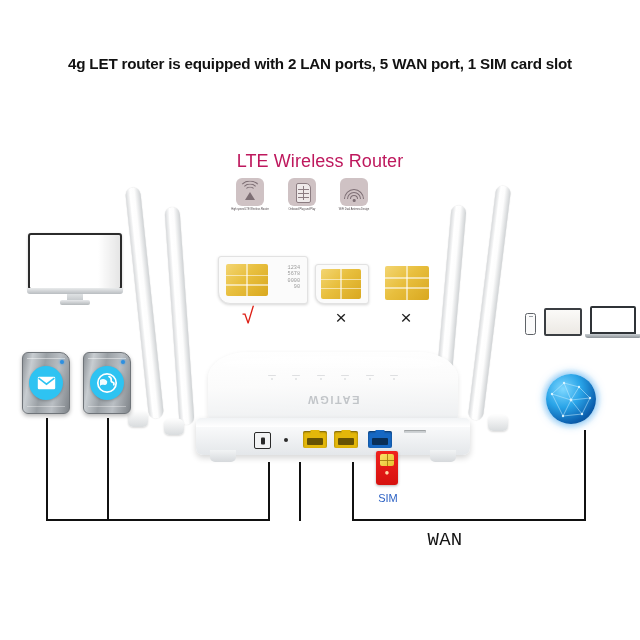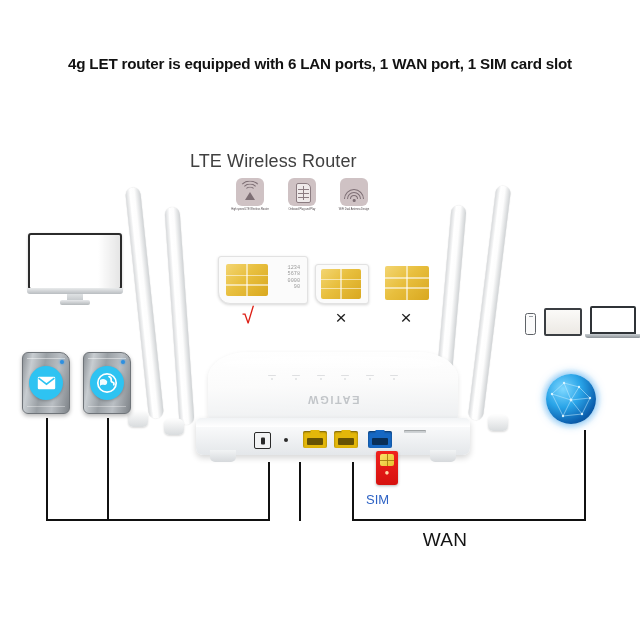--- a/index.html
+++ b/index.html
@@ -31,22 +31,23 @@
     color: #121212;
     letter-spacing: -0.2px;
     white-space: nowrap;
   }
 
   
   .prod-title {
     position: absolute;
     left: 190px; top: 151px;
     width: 260px;
+    text-align: center;
     font-size: 18px;
-    color: #404040;
+    color: #be185d;
     letter-spacing: 0.1px;
   }
   .feature-row {
     position: absolute;
     left: 228px; top: 178px;
     width: 148px;
     display: flex;
     justify-content: space-between;
   }
   .feature-cell {
@@ -270,21 +271,21 @@
     height:1.4px; background:rgba(160,120,10,.85); }
   .red-sim .chip::after { content:""; position:absolute; top:0; bottom:0; left:50%;
     width:1.4px; background:rgba(160,120,10,.85); }
   .red-sim .glyph {
     position:absolute; left:0; right:0; top:17px;
     text-align:center; font-size:8px; color:#ffd9a6; line-height:9px;
   }
 
   .sim-label {
     position:absolute;
-    font-size: 13px; color:#2d62c4; 
+    font-size: 11px; color:#2d62c4; text-align:center;
   }
 
   
   .monitor { position:absolute; left:28px; top:233px; width:94px; height:70px; }
   .mon-screen {
     position:absolute; left:0; top:0; width:94px; height:57px;
     background:#ffffff; border:2.5px solid #2b2b2b; border-radius:3px;
     box-sizing:border-box;
     box-shadow: 0 1px 3px rgba(0,0,0,.2);
   }
@@ -379,21 +380,21 @@
   .grp-label {
     position:absolute; text-align:center;
     font-size:19px; color:#141414; letter-spacing:.3px;
   }
 </style>
 </head>
 <body>
 
 <div id="stage">
 
-  <div class="headline">4g LET router is equipped with 6 LAN ports, 1 WAN port, 1 SIM card slot</div>
+  <div class="headline">4g LET router is equipped with 2 LAN ports, 5 WAN port, 1 SIM card slot</div>
 
   <div class="prod-title">LTE Wireless Router</div>
 
   <div class="feature-row">
     <div class="feature-cell">
       <div class="feature-chip">
         <div class="ic-wave">
           <div class="arc a3"></div>
             <div class="arc a2"></div>
             <div class="arc a1"></div>
@@ -565,15 +566,15 @@
   <div class="ln v" style="left:46px;  top:418px; height:103px;"></div>
   <div class="ln v" style="left:107px; top:418px; height:103px;"></div>
   <div class="ln h" style="left:46px;  top:519px; width:224px;"></div>
   <div class="ln v" style="left:268px; top:462px; height:59px;"></div>
   <div class="ln v" style="left:299px; top:462px; height:59px;"></div>
 
   <div class="ln v" style="left:352px; top:462px; height:59px;"></div>
   <div class="ln h" style="left:352px; top:519px; width:234px;"></div>
   <div class="ln v" style="left:584px; top:430px; height:91px;"></div>
 
-  <div class="grp-label" style="left:385px; top:529px; width:120px;">WAN</div>
+  <div class="grp-label" style="left:385px; top:529px; width:120px;font-family:Liberation Mono, monospace;">WAN</div>
 
 </div>
 
 </body></html>

